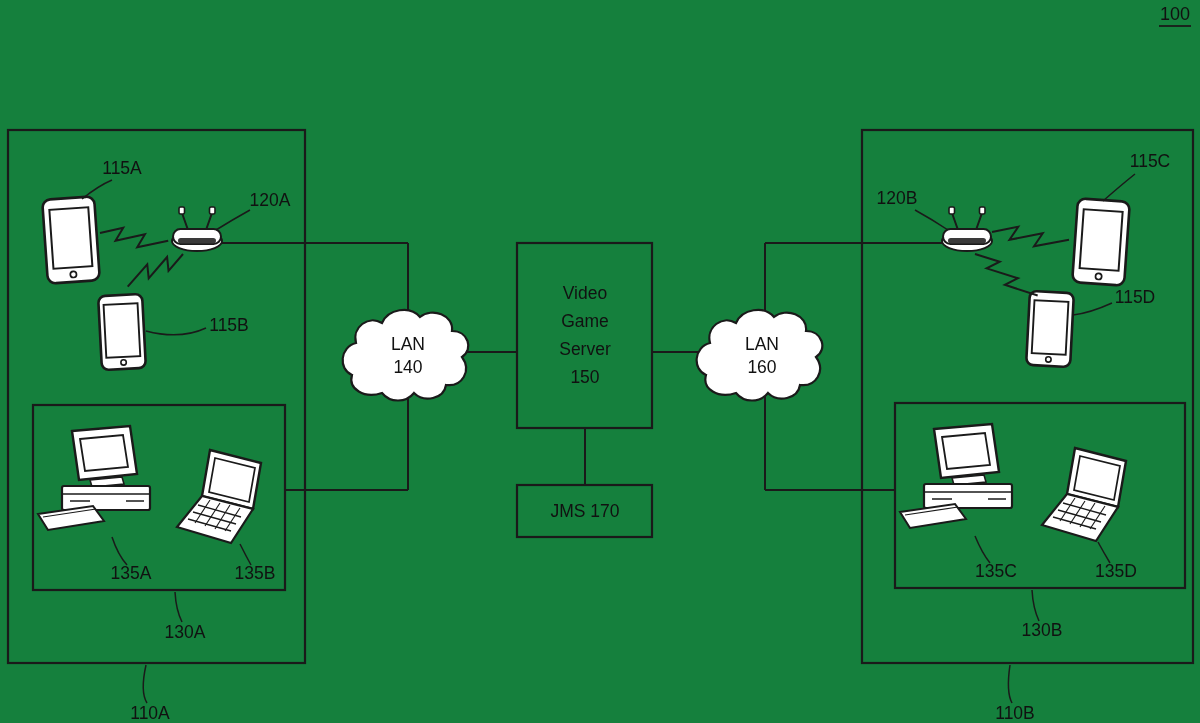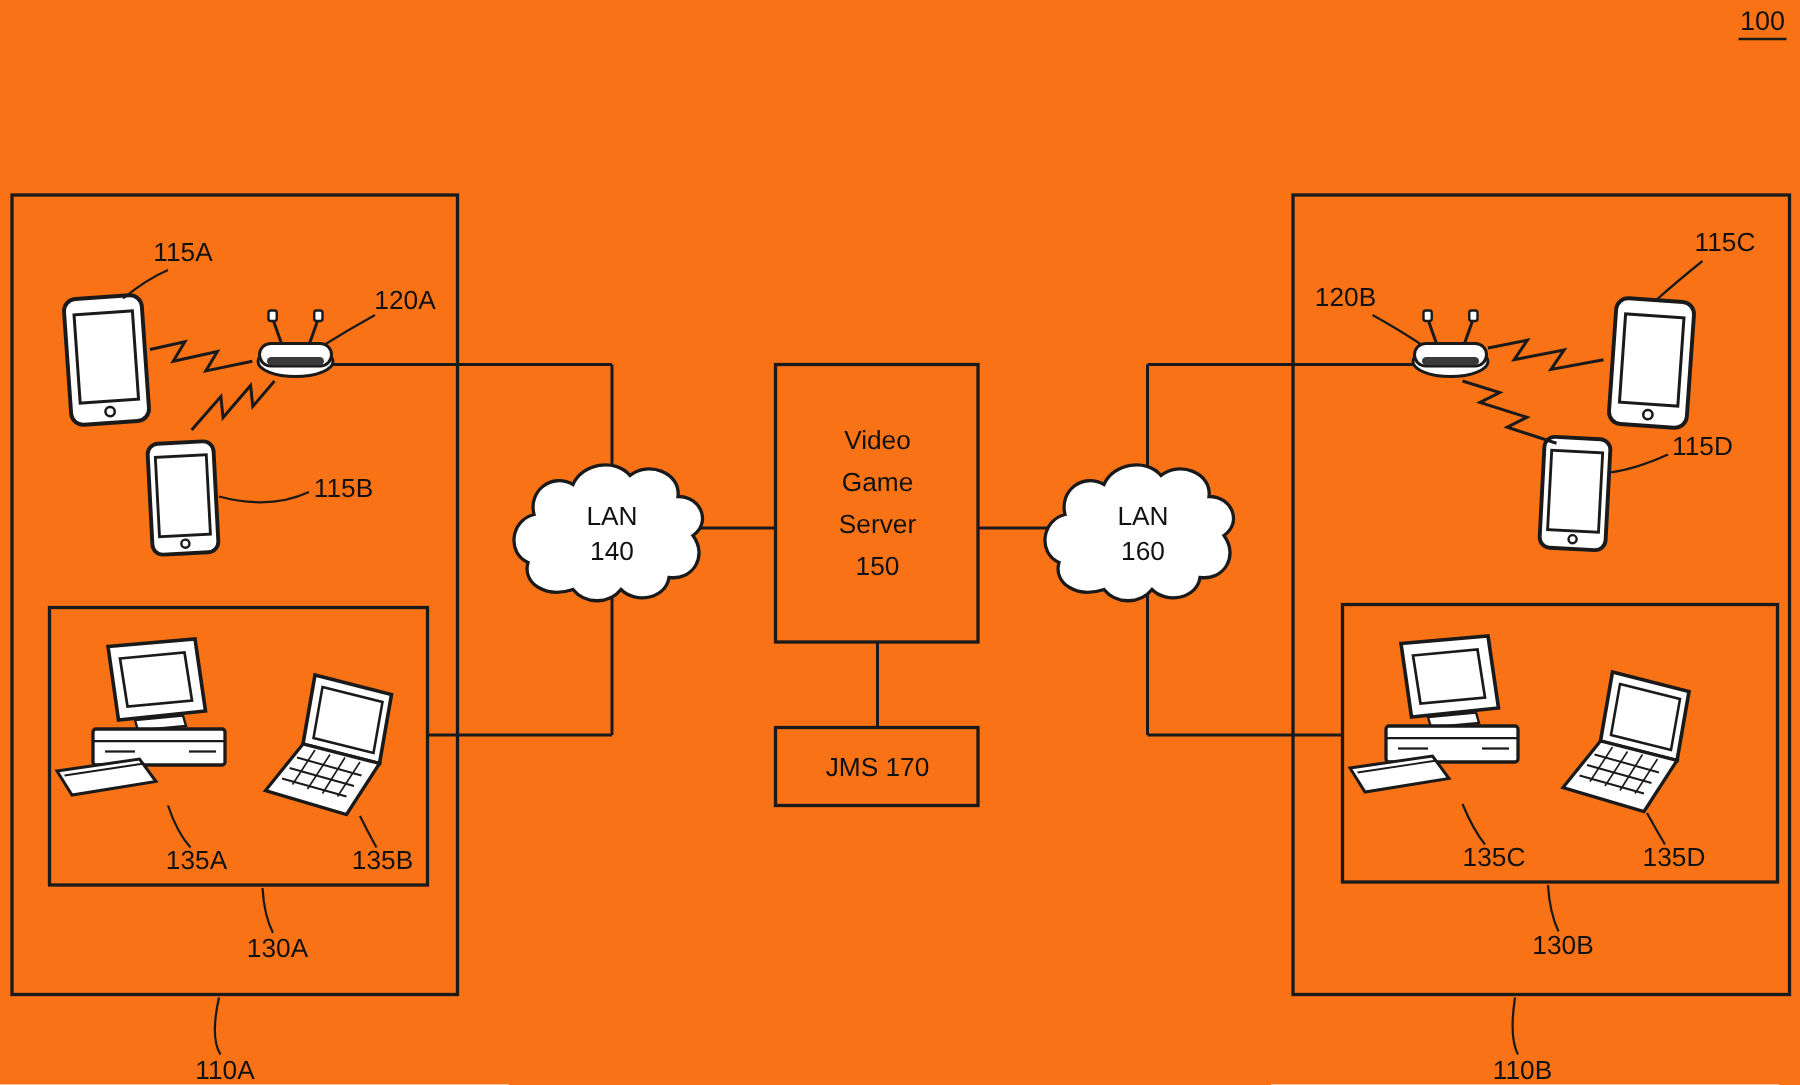--- a/index.html
+++ b/index.html
@@ -1,16 +1,16 @@
 <!DOCTYPE html>
 <html><head>
 <meta charset="utf-8">
 <style>
   html,body{margin:0;padding:0;background:#ffffff;}
-  .stage{position:relative;width:1200px;height:723px;background:#f97316;overflow:hidden;}
+  .stage{position:relative;width:1200px;height:723px;background:#15803d;overflow:hidden;}
   svg{position:absolute;left:0;top:0;}
   .lbl{font-family:"Liberation Sans", sans-serif;font-size:17.5px;fill:#111;text-anchor:middle;}
   .figno{font-family:"Liberation Sans", sans-serif;font-size:18px;fill:#111;text-anchor:middle;}
   .box{fill:none;stroke:#1a1a1a;stroke-width:2.2px;}
   .conn{fill:none;stroke:#1a1a1a;stroke-width:2px;}
   .leader{fill:none;stroke:#1a1a1a;stroke-width:1.5px;}
   .cloudshape{fill:#ffffff;stroke:#1a1a1a;stroke-width:2.2px;}
   .stroke{stroke:#1a1a1a;stroke-width:1.8px;}
 </style>
 </head>

